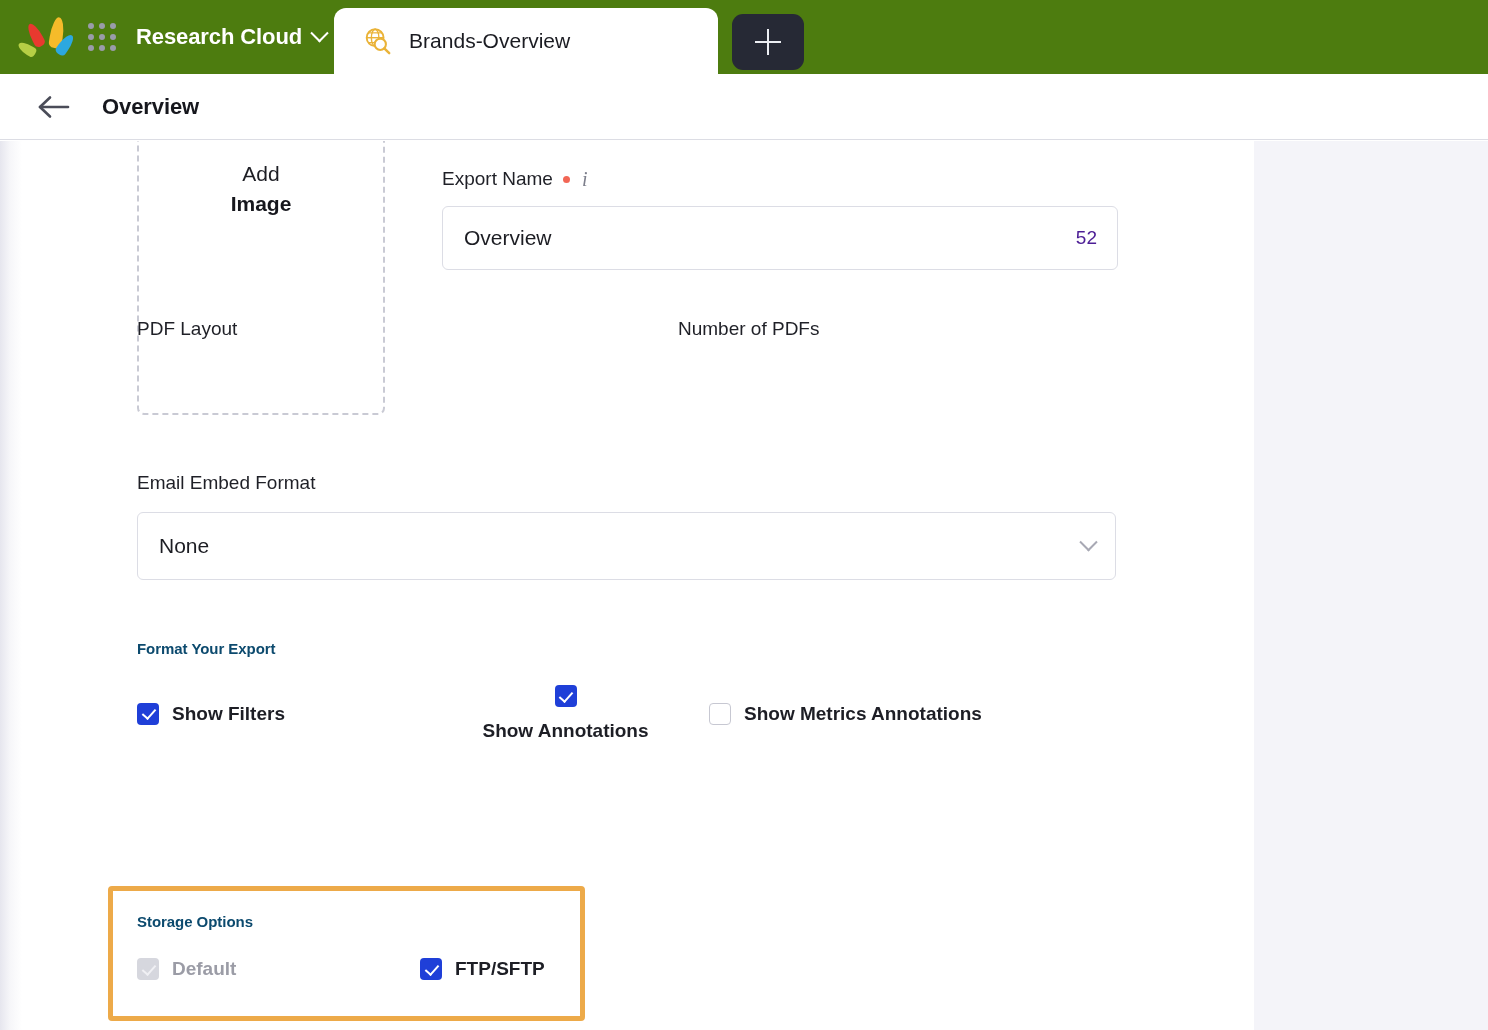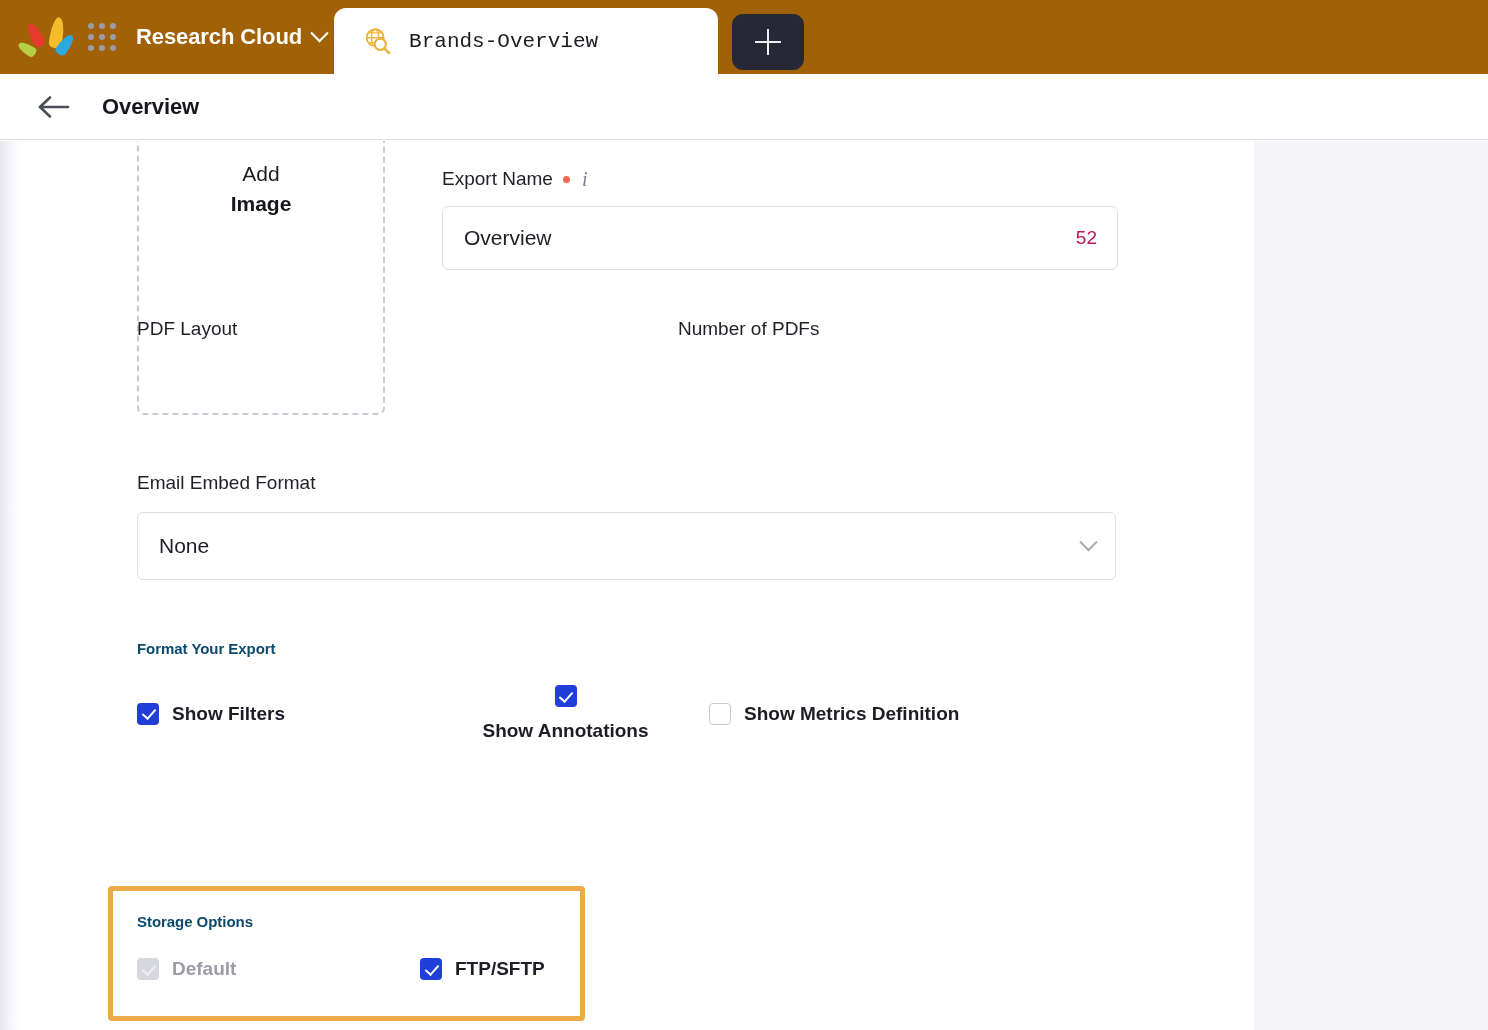--- a/index.html
+++ b/index.html
@@ -21,21 +21,21 @@
     overflow: hidden;
     background: #ffffff;
   }
 
   
   .topbar {
     position: absolute;
     top: 0; left: 0;
     width: 1488px;
     height: 74px;
-    background: #a16207;
+    background: #4d7c0f;
     display: flex;
     align-items: flex-end;
   }
 
   .topbar-left {
     height: 74px;
     display: flex;
     align-items: center;
     padding-left: 28px;
     gap: 20px;
@@ -89,21 +89,20 @@
     flex: 0 0 auto;
   }
 
   
   .tab-strip {
     height: 74px;
     display: flex;
     align-items: flex-end;
     margin-left: 8px;
     gap: 0;
-    font-family: Liberation Mono, monospace;
   }
   .tab-active {
     position: relative;
     height: 66px;
     min-width: 384px;
     background: #ffffff;
     border-radius: 12px 12px 0 0;
     display: flex;
     align-items: center;
     padding: 0 30px 0 28px;
@@ -255,21 +254,21 @@
   .input-value {
     font-size: 21px;
     color: #1c1d23;
     flex: 1 1 auto;
     white-space: nowrap;
     overflow: hidden;
   }
 
   .char-count {
     font-size: 19px;
-    color: #be185d;
+    color: #4c1d95;
     flex: 0 0 auto;
   }
 
   .chev-down {
     width: 13px; height: 13px;
     border-right: 2px solid #a8a9b4;
     border-bottom: 2px solid #a8a9b4;
     transform: rotate(45deg) translate(-3px,-3px);
     flex: 0 0 auto;
     margin-left: 8px;
@@ -430,21 +429,21 @@
             <div class="check-item" style="width:285px;">
               <span class="cbox on"></span>
               <span class="check-label">Show Filters</span>
             </div>
             <div class="check-item" style="width:287px;flex-direction:column;">
               <span class="cbox on"></span>
               <span class="check-label">Show Annotations</span>
             </div>
             <div class="check-item">
               <span class="cbox off"></span>
-              <span class="check-label">Show Metrics Definition</span>
+              <span class="check-label">Show Metrics Annotations</span>
             </div>
           </div>
         </div>
 
         <div class="storage-highlight"></div>
         <div class="row" style="left:137px; top:772px; width:440px;">
           <div class="section-title">Storage Options</div>
           <div class="check-row" style="margin-top:28px;">
             <div class="check-item" style="width:283px;align-items:center;">
               <span class="cbox dis"></span>

